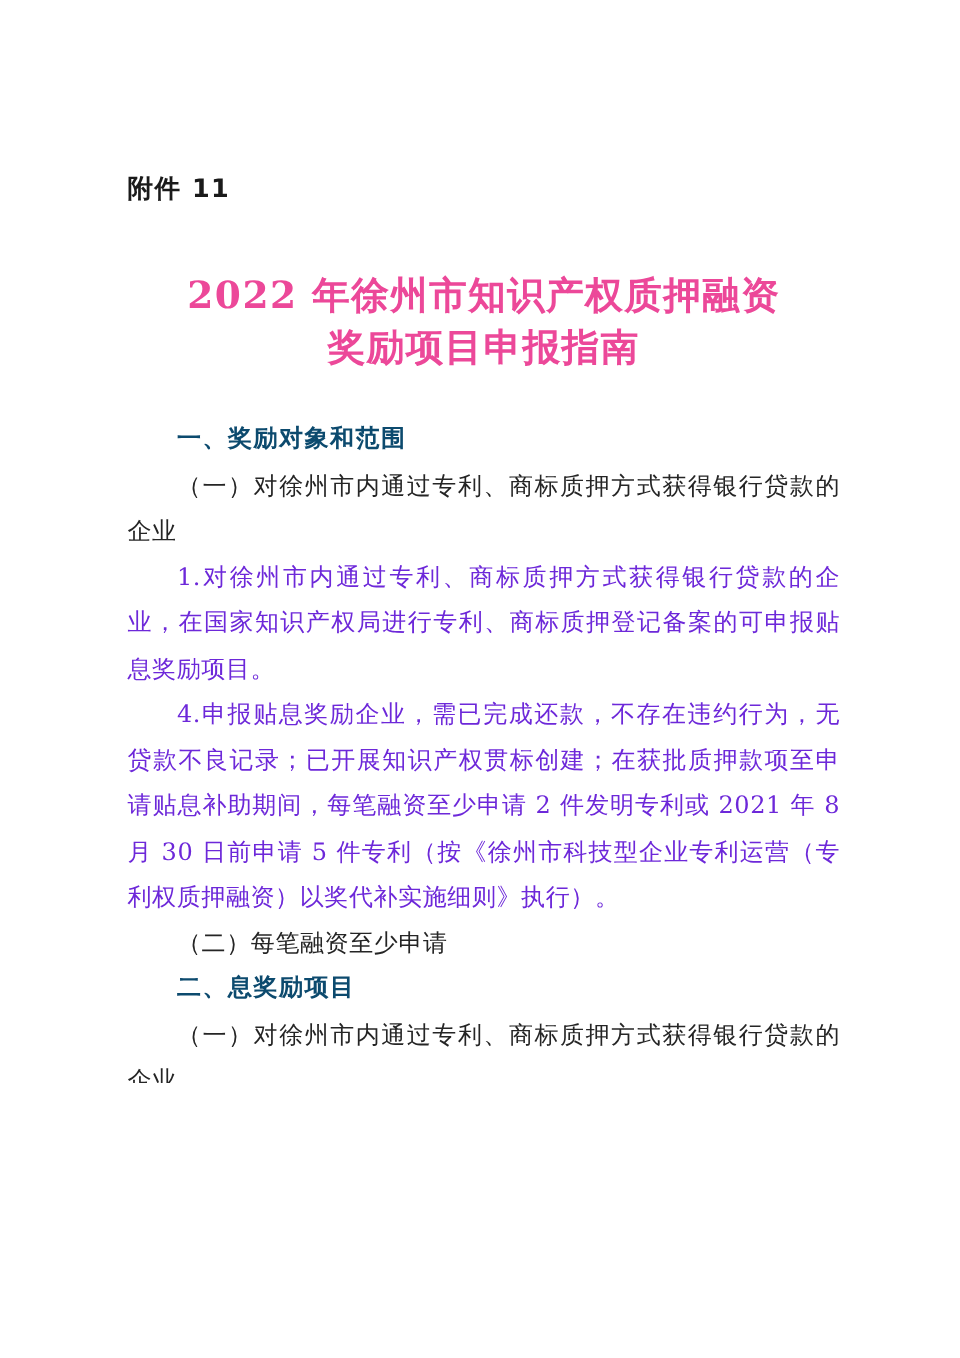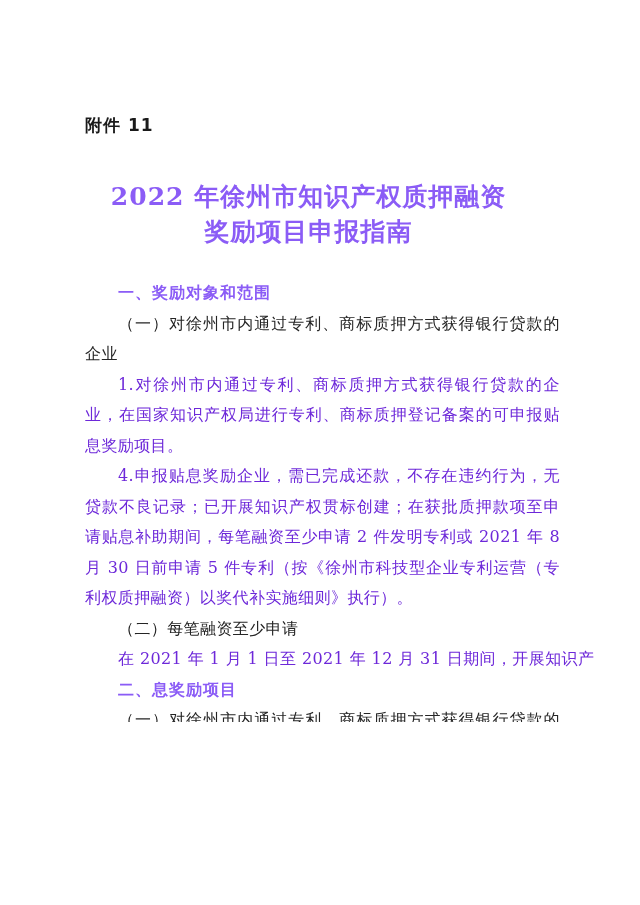--- a/index.html
+++ b/index.html
@@ -21,28 +21,28 @@
     left: 85px;
     top: 114px;
     font-size: 17px;
     font-weight: bold;
     letter-spacing: 1px;
     color: #1a1a1a;
     font-family: "DejaVu Sans", "Liberation Sans", sans-serif;
   }
   .title {
     position: absolute;
-    left: 71px;
+    left: 85px;
     top: 179px;
     width: 475px;
     text-align: center;
     font-weight: bold;
     font-size: 25px;
     line-height: 35px;
-    color: #8b5cf6;
+    color: #ec4899;
     letter-spacing: 1px;
   }
   .body-block {
     position: absolute;
     left: 85px;
     top: 278px;
     width: 475px;
     font-size: 16px;
   }
   .line {
@@ -53,21 +53,21 @@
     color: #222222;
   }
   .line.indent { padding-left: 33px; }
   .line.fill {
     text-align: justify;
     text-align-last: justify;
   }
   .line.heading {
     font-family: Liberation Serif, serif;
     font-weight: bold;
-    color: #8b5cf6;
+    color: #0c4a6e;
     letter-spacing: 1px;
   }
   .line.kai { color: #252525; }
   .line.song { color: #6d28d9; }
   .footer {
     position: absolute;
     left: 85px;
     top: 806px;
     width: 475px;
     text-align: right;
@@ -97,21 +97,20 @@
     <div class="line kai">企业</div>
     <div class="line song indent fill">1.对徐州市内通过专利、商标质押方式获得银行贷款的企</div>
     <div class="line song fill">业，在国家知识产权局进行专利、商标质押登记备案的可申报贴</div>
     <div class="line song">息奖励项目。</div>
     <div class="line song indent fill">4.申报贴息奖励企业，需已完成还款，不存在违约行为，无</div>
     <div class="line song fill">贷款不良记录；已开展知识产权贯标创建；在获批质押款项至申</div>
     <div class="line song fill">请贴息补助期间，每笔融资至少申请 2 件发明专利或 2021 年 8</div>
     <div class="line song fill">月 30 日前申请 5 件专利（按《徐州市科技型企业专利运营（专</div>
     <div class="line song">利权质押融资）以奖代补实施细则》执行）。</div>
     <div class="line kai indent">（二）每笔融资至少申请</div>
-    <div class="line song indent fill">在 2021 年 1 月 1 日至 2021 年 12 月 31 日期间，开展知识产</div>
     <div class="line heading indent">二、息奖励项目</div>
     <div class="line kai indent fill">（一）对徐州市内通过专利、商标质押方式获得银行贷款的</div>
     <div class="line kai">企业</div>
   </div>
 
   <div class="footer">
     <span>— 67 —</span>
   </div>
 
 </div>

